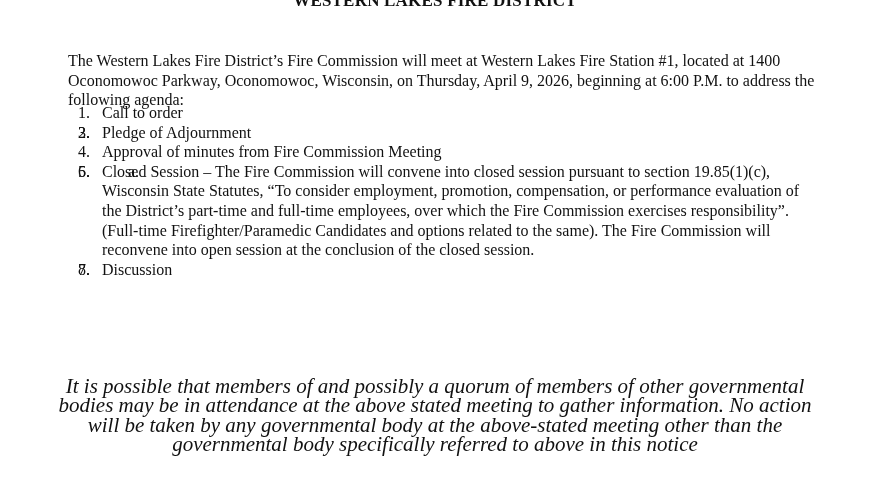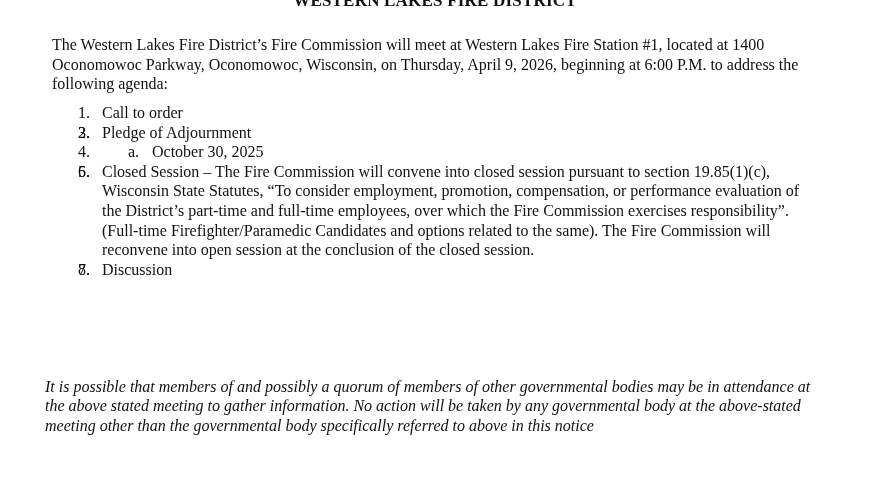--- a/index.html
+++ b/index.html
@@ -27,21 +27,21 @@
       line-height: 20px;
       margin: 0;
     }
     .intro {
       position: absolute;
       left: 52px;
       top: 35px;
       width: 780px;
       font-size: 16px;
       line-height: 19.6px;
-      margin: 0;
+      margin: 16px;
     }
     .agenda {
       position: absolute;
       left: 0;
       top: 103px;
       width: 870px;
       margin: 0;
       padding: 0;
       list-style: none;
       font-size: 16px;
@@ -64,22 +64,23 @@
     .sub-letter {
       position: absolute;
       left: 128px;
       top: 0;
     }
     .notice {
       position: absolute;
       left: 45px;
       width: 780px;
       top: 377px;
+      text-align: center;
       font-style: italic;
-      font-size: 16px;
+      font-size: 21px;
       line-height: 19.4px;
       margin: 0;
     }
   </style>
 </head>
 <body>
 
 <h1 class="title">WESTERN LAKES FIRE DISTRICT</h1>
 
 <p class="intro">The Western Lakes Fire District’s Fire Commission will meet at Western Lakes Fire Station #1, located at 1400 Oconomowoc Parkway, Oconomowoc, Wisconsin, on Thursday, April 9, 2026, beginning at 6:00 P.M. to address the following agenda:</p>
@@ -91,24 +92,24 @@
   </li>
   <li class="agenda-item">
     <span class="agenda-num">2.</span>
   </li>
   <li class="agenda-item">
     <span class="agenda-num">3.</span>
     <span>Pledge of Adjournment</span>
   </li>
   <li class="agenda-item">
     <span class="agenda-num">4.</span>
+    <span>Approval of minutes from Fire Commission Meeting</span>
   </li>
   <li class="sub-item">
     <span class="sub-letter">a.</span>
-    <span>October 30, 2025</span>
   </li>
   <li class="agenda-item">
     <span class="agenda-num">5.</span>
   </li>
   <li class="agenda-item">
     <span class="agenda-num">6.</span>
     <span>Closed Session – The Fire Commission will convene into closed session pursuant to section 19.85(1)(c), Wisconsin State Statutes, “To consider employment, promotion, compensation, or performance evaluation of the District’s part-time and full-time employees, over which the Fire Commission exercises responsibility”. (Full-time Firefighter/Paramedic Candidates and options related to the same). The Fire Commission will reconvene into open session at the conclusion of the closed session.</span>
   </li>
   <li class="agenda-item">
     <span class="agenda-num">7.</span>

